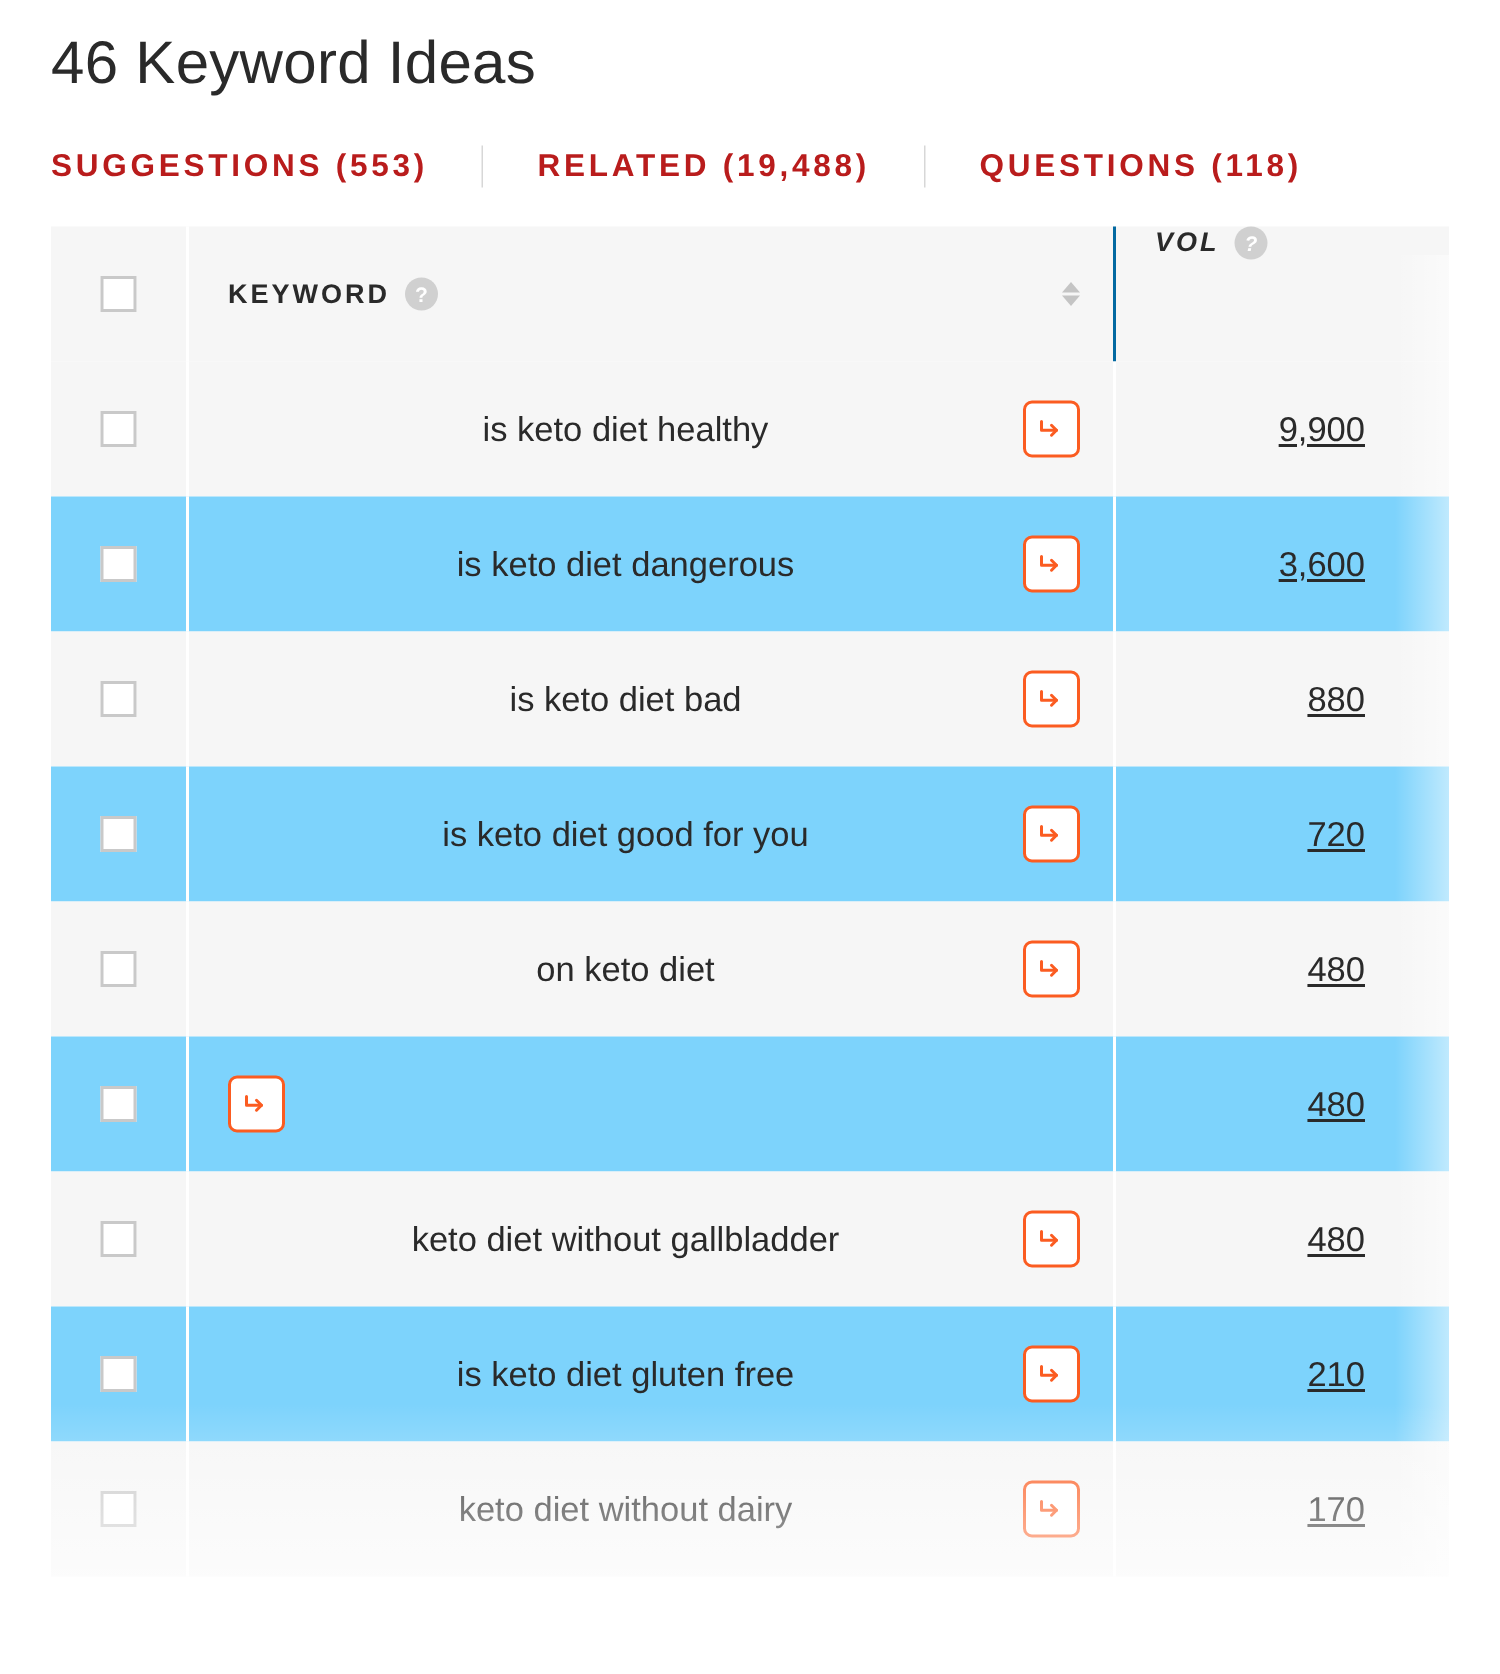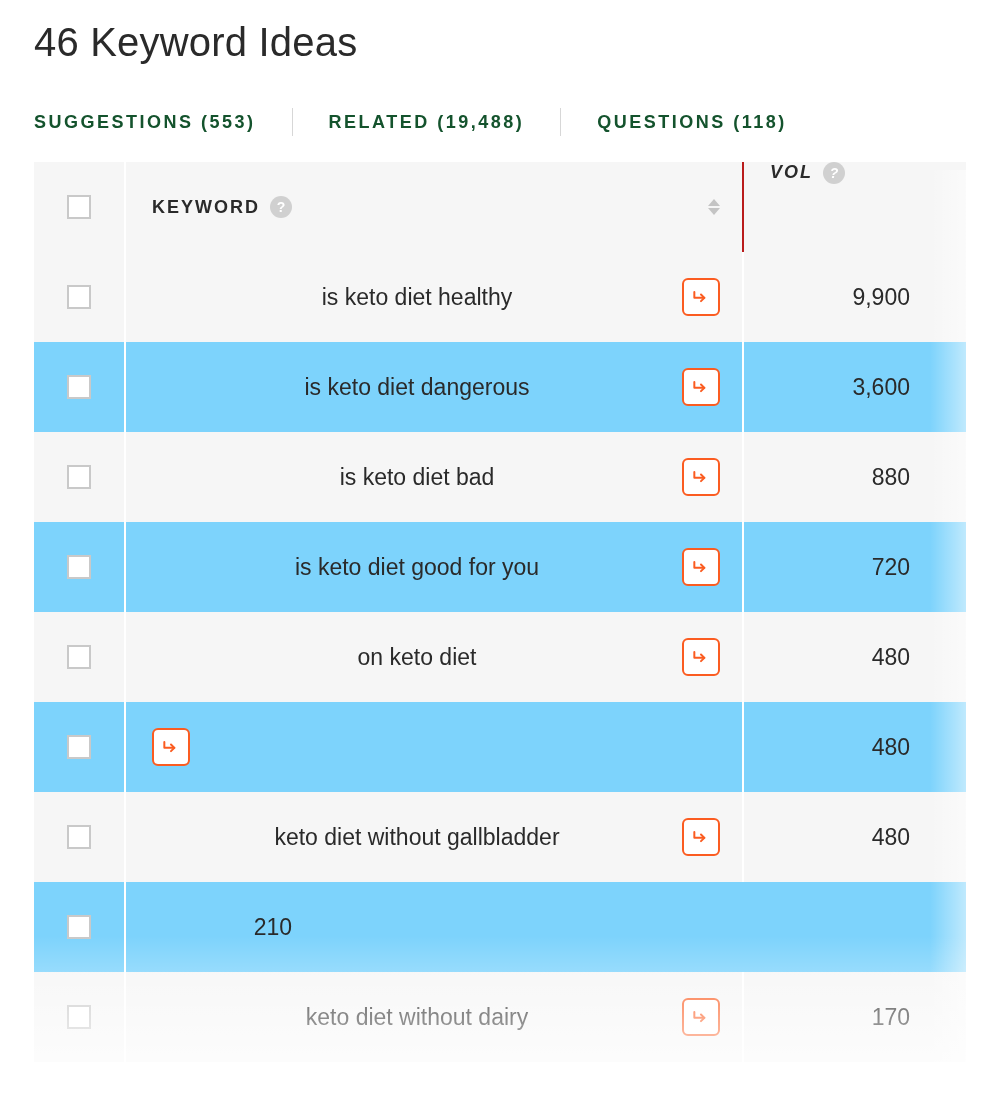--- a/index.html
+++ b/index.html
@@ -9,33 +9,33 @@
       width: 1000px;
       height: 1116px;
       overflow: hidden;
       position: relative;
     }
     .container { padding: 20px 34px 0 34px; }
     .page-title {
       font-size: 40px;
       font-weight: 300;
       color: #2a2a2a;
-      margin-bottom: 43px;
+      margin-bottom: 32px;
       letter-spacing: 0.2px;
     }
     .tabs {
       display: flex;
       align-items: center;
       margin-bottom: 26px;
     }
     .tab {
-      font-size: 18px;
+      font-size: 21px;
       font-weight: 600;
       letter-spacing: 2.5px;
-      color: #14532d;
+      color: #b91c1c;
       text-transform: uppercase;
       cursor: pointer;
     }
     .tab-divider {
       width: 1px;
       height: 28px;
       background: #d7d7d7;
       margin: 0 36px;
     }
     .table { width: 100%; }
@@ -53,21 +53,21 @@
       height: 100%;
       border-right: 2px solid #fff;
     }
     .th-keyword {
       flex: 1;
       display: flex;
       align-items: center;
       padding-left: 26px;
       padding-right: 22px;
       height: 100%;
-      border-right: 2px solid #b91c1c;
+      border-right: 2px solid #0369a1;
       text-align: center;
     }
     .th-vol {
       width: 222px;
       display: flex;
       padding-left: 26px;
       height: 100%;
       font-style: italic;
     }
     .th-label {
@@ -156,20 +156,21 @@
     .cell-vol {
       width: 222px;
       height: 100%;
       display: flex;
       align-items: center;
       justify-content: flex-end;
       padding-right: 56px;
       font-size: 23px;
       font-weight: 300;
       color: #2a2a2a;
+      text-decoration: underline;
     }
     .fade {
       position: absolute;
       left: 0; right: 0; bottom: 0;
       height: 180px;
       background: linear-gradient(to bottom, rgba(255,255,255,0), rgba(255,255,255,1));
       pointer-events: none;
     }
     .fade-right {
       position: absolute;
@@ -314,20 +315,29 @@
                 <path d="M12 9l4 4-4 4"></path>
               </svg>
             </span>
           </div>
           <div class="cell-vol">480</div>
         </div>
         <div class="row even">
           <div class="cell-check">
             <span class="checkbox"></span>
           </div>
+          <div class="cell-keyword">
+            <span class="keyword-text">is keto diet gluten free</span>
+            <span class="go-btn">
+              <svg viewBox="0 0 24 24" fill="none" stroke="#fb5c21" stroke-width="2.4" stroke-linecap="round" stroke-linejoin="round">
+                <path d="M4 6v7h12"></path>
+                <path d="M12 9l4 4-4 4"></path>
+              </svg>
+            </span>
+          </div>
           <div class="cell-vol">210</div>
         </div>
         <div class="row odd">
           <div class="cell-check">
             <span class="checkbox"></span>
           </div>
           <div class="cell-keyword">
             <span class="keyword-text">keto diet without dairy</span>
             <span class="go-btn">
               <svg viewBox="0 0 24 24" fill="none" stroke="#fb5c21" stroke-width="2.4" stroke-linecap="round" stroke-linejoin="round">

